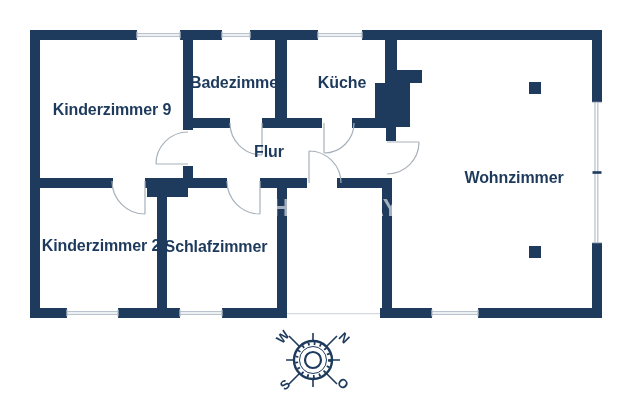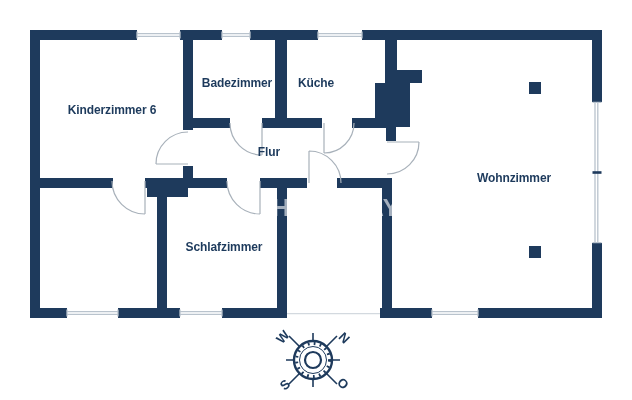--- a/index.html
+++ b/index.html
@@ -19,21 +19,21 @@
   svg .win{stroke:var(--c-window);stroke-width:1.3;fill:none;}
   svg .win-tick{fill:var(--c-wall);}
   svg .open-line{stroke:#d3d9df;stroke-width:1.2;fill:none;}
   svg .door{stroke:var(--c-door);stroke-width:1.2;fill:none;}
   svg .compass-line{stroke:var(--c-wall);fill:none;}
   svg .compass-fill{fill:#ffffff;stroke:var(--c-wall);}
   svg .compass-text{fill:var(--c-text);font-family:"Liberation Sans",sans-serif;
     font-size:13px;font-weight:700;text-anchor:middle;}
   .room-label{
     position:absolute;z-index:3;transform:translate(-50%,-50%);
-    color:var(--c-text);font-size:12px;font-weight:700;letter-spacing:-0.1px;
+    color:var(--c-text);font-size:16px;font-weight:700;letter-spacing:-0.1px;
     white-space:nowrap;
   }
   .watermark{
     position:absolute;z-index:2;transform:translate(-50%,-50%);
     color:var(--c-watermark);font-size:24px;font-weight:700;letter-spacing:1px;
     white-space:nowrap;user-select:none;text-align:center;
   }
 </style>
 </head>
 <body>
@@ -127,19 +127,20 @@
       <circle class="compass-fill" r="8" stroke-width="2.2"></circle>
       <text class="compass-text" transform="translate(-27,-20) rotate(-48)">W</text>
       <text class="compass-text" transform="translate(28,-19) rotate(45)">N</text>
       <text class="compass-text" transform="translate(-25,28) rotate(-42)">S</text>
       <text class="compass-text" transform="translate(27,27) rotate(42)">O</text>
     </g>
   </svg>
 
   <div class="watermark" style="left:336px;top:208px">HOMEDAY</div>
 
-  <div class="room-label" style="left:112px;top:110px">Kinderzimmer 6</div>
+  <div class="room-label" style="left:112px;top:110px">Kinderzimmer 9</div>
   <div class="room-label" style="left:237px;top:83px">Badezimmer</div>
-  <div class="room-label" style="left:316px;top:83px">Küche</div>
+  <div class="room-label" style="left:342px;top:83px">Küche</div>
   <div class="room-label" style="left:269px;top:152px">Flur</div>
   <div class="room-label" style="left:514px;top:178px">Wohnzimmer</div>
-  <div class="room-label" style="left:224px;top:247px">Schlafzimmer</div>
+  <div class="room-label" style="left:101px;top:246px">Kinderzimmer 2</div>
+  <div class="room-label" style="left:216px;top:247px">Schlafzimmer</div>
 </div>
 
 </body></html>

